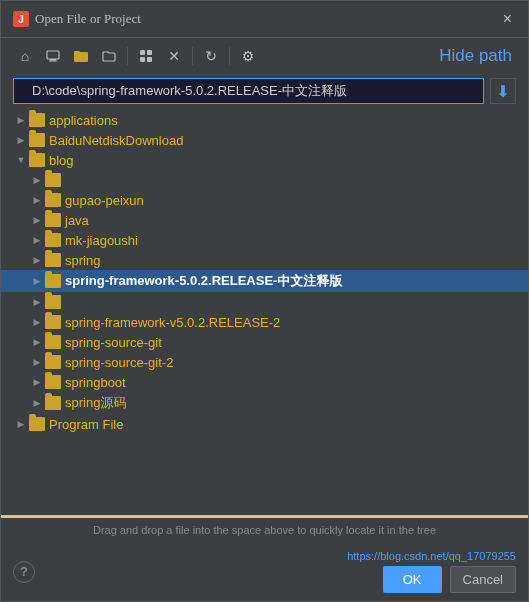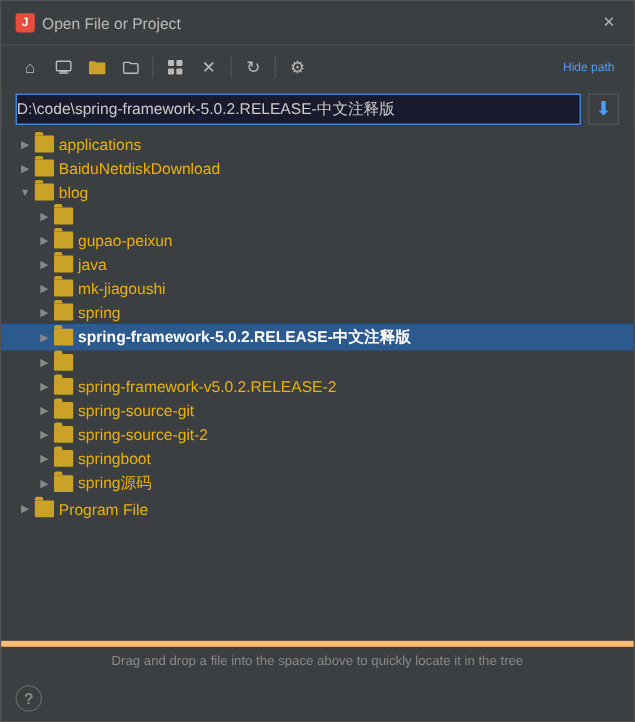--- a/index.html
+++ b/index.html
@@ -46,20 +46,21 @@
       align-items: center;
       justify-content: center;
       font-size: 10px;
       color: white;
       font-weight: bold;
       flex-shrink: 0;
     }
     .title-text {
       color: #bbbbbb;
       font-size: 13px;
+      font-family: Liberation Serif, serif;
     }
     .close-btn {
       color: #bbbbbb;
       cursor: pointer;
       font-size: 16px;
       line-height: 1;
       padding: 2px 4px;
     }
     .toolbar {
       background: #3c3f41;
@@ -83,36 +84,36 @@
     .toolbar-separator {
       width: 1px;
       height: 18px;
       background: #555555;
       margin: 0 2px;
     }
     .hide-path-btn {
       margin-left: auto;
       color: #589df6;
       cursor: pointer;
-      font-size: 10px;
+      font-size: 17px;
       padding: 2px 4px;
     }
     .path-bar {
       padding: 4px 12px;
       display: flex;
       align-items: center;
       gap: 6px;
       flex-shrink: 0;
     }
     .path-input {
       flex: 1;
       background: #1a1a2e;
       border: 1px solid #4a9eff;
       color: #cccccc;
-      padding: 4px 0;
+      padding: 4px 18px;
       font-size: 13px;
       outline: none;
       height: 26px;
     }
     .path-download-btn {
       width: 26px;
       height: 26px;
       background: #3c3f41;
       border: 1px solid #555555;
       color: #4a9eff;
@@ -185,21 +186,21 @@
       font-size: 13px;
     }
     .indent-1 { padding-left: 12px; }
     .indent-2 { padding-left: 28px; }
     .drag-hint {
       padding: 6px 12px;
       font-size: 11px;
       color: #888888;
       text-align: center;
       flex-shrink: 0;
-      border-top: 5px solid #fdba74;
+      border-top: 3px solid #fdba74;
     }
     .bottom-bar {
       padding: 8px 12px;
       display: flex;
       align-items: center;
       justify-content: space-between;
       flex-shrink: 0;
     }
     .help-btn {
       width: 22px;
@@ -396,15 +397,22 @@
       <div class="folder-icon"></div>
       <span class="item-label">Program File</span>
     </div>
 
   </div>
 
   <div class="drag-hint">Drag and drop a file into the space above to quickly locate it in the tree</div>
 
   <div class="bottom-bar">
     <div class="help-btn">?</div>
+    <div class="bottom-right">
+      <span class="link-text">https://blog.csdn.net/qq_17079255</span>
+      <div class="button-row">
+        <button class="btn-ok">OK</button>
+        <button class="btn-cancel">Cancel</button>
+      </div>
+    </div>
   </div>
 
 </div>
 
 </body></html>

